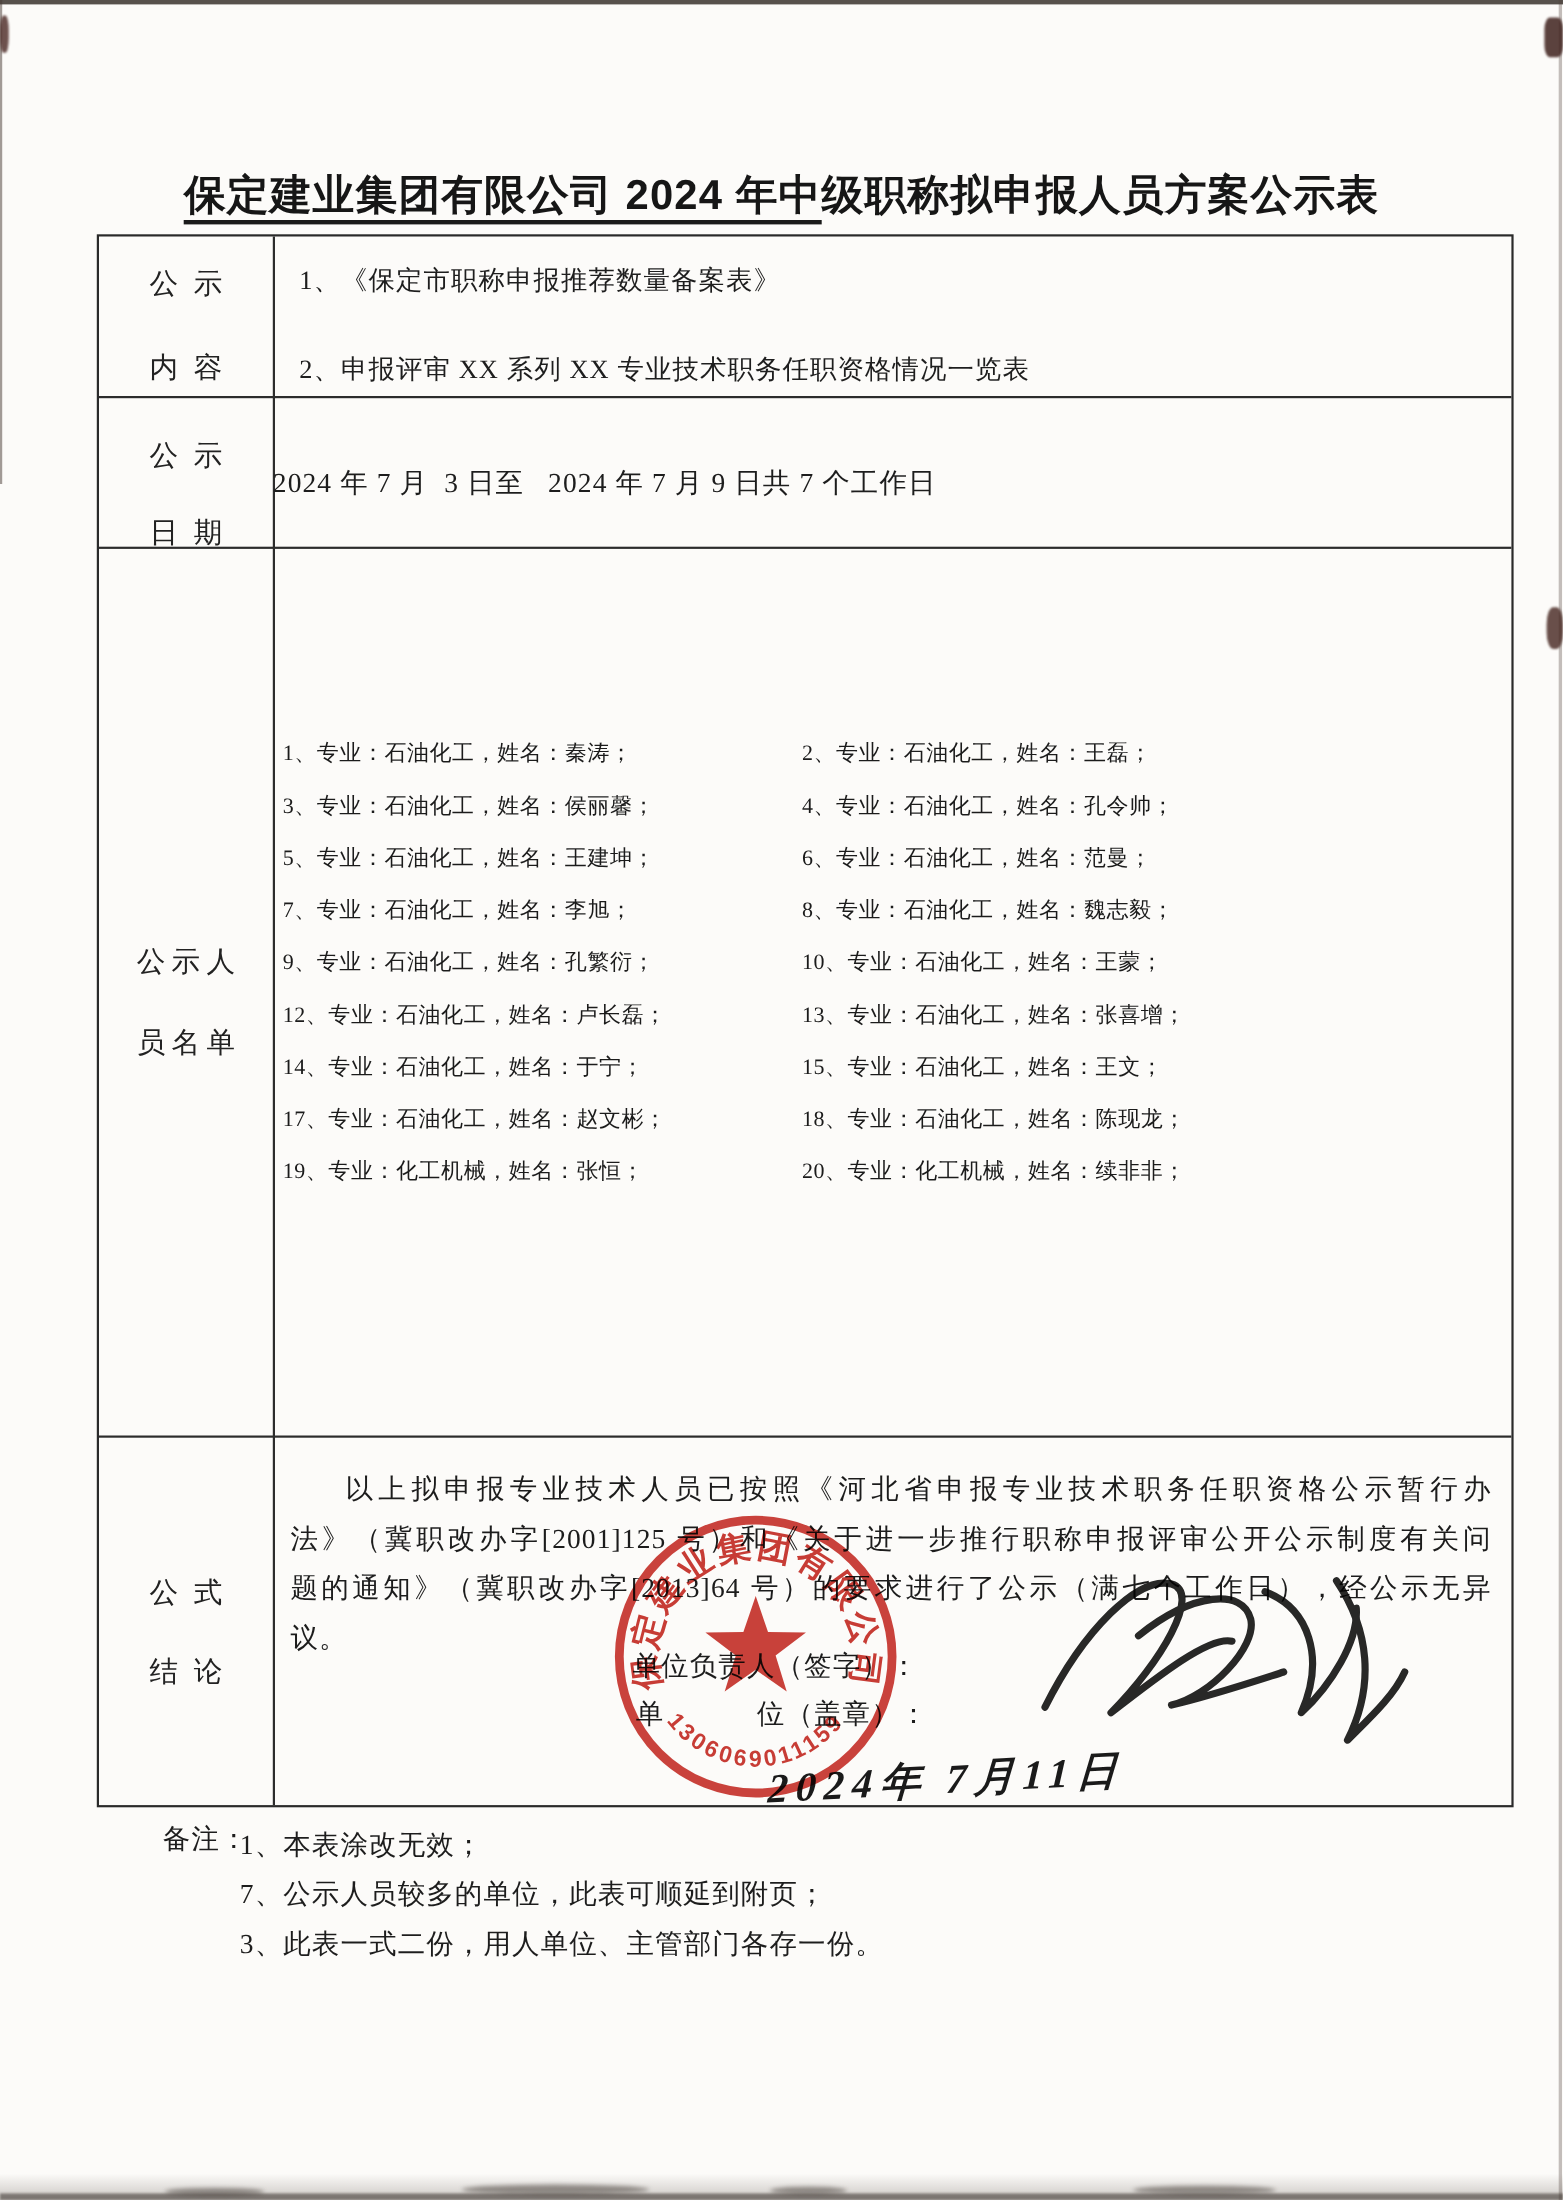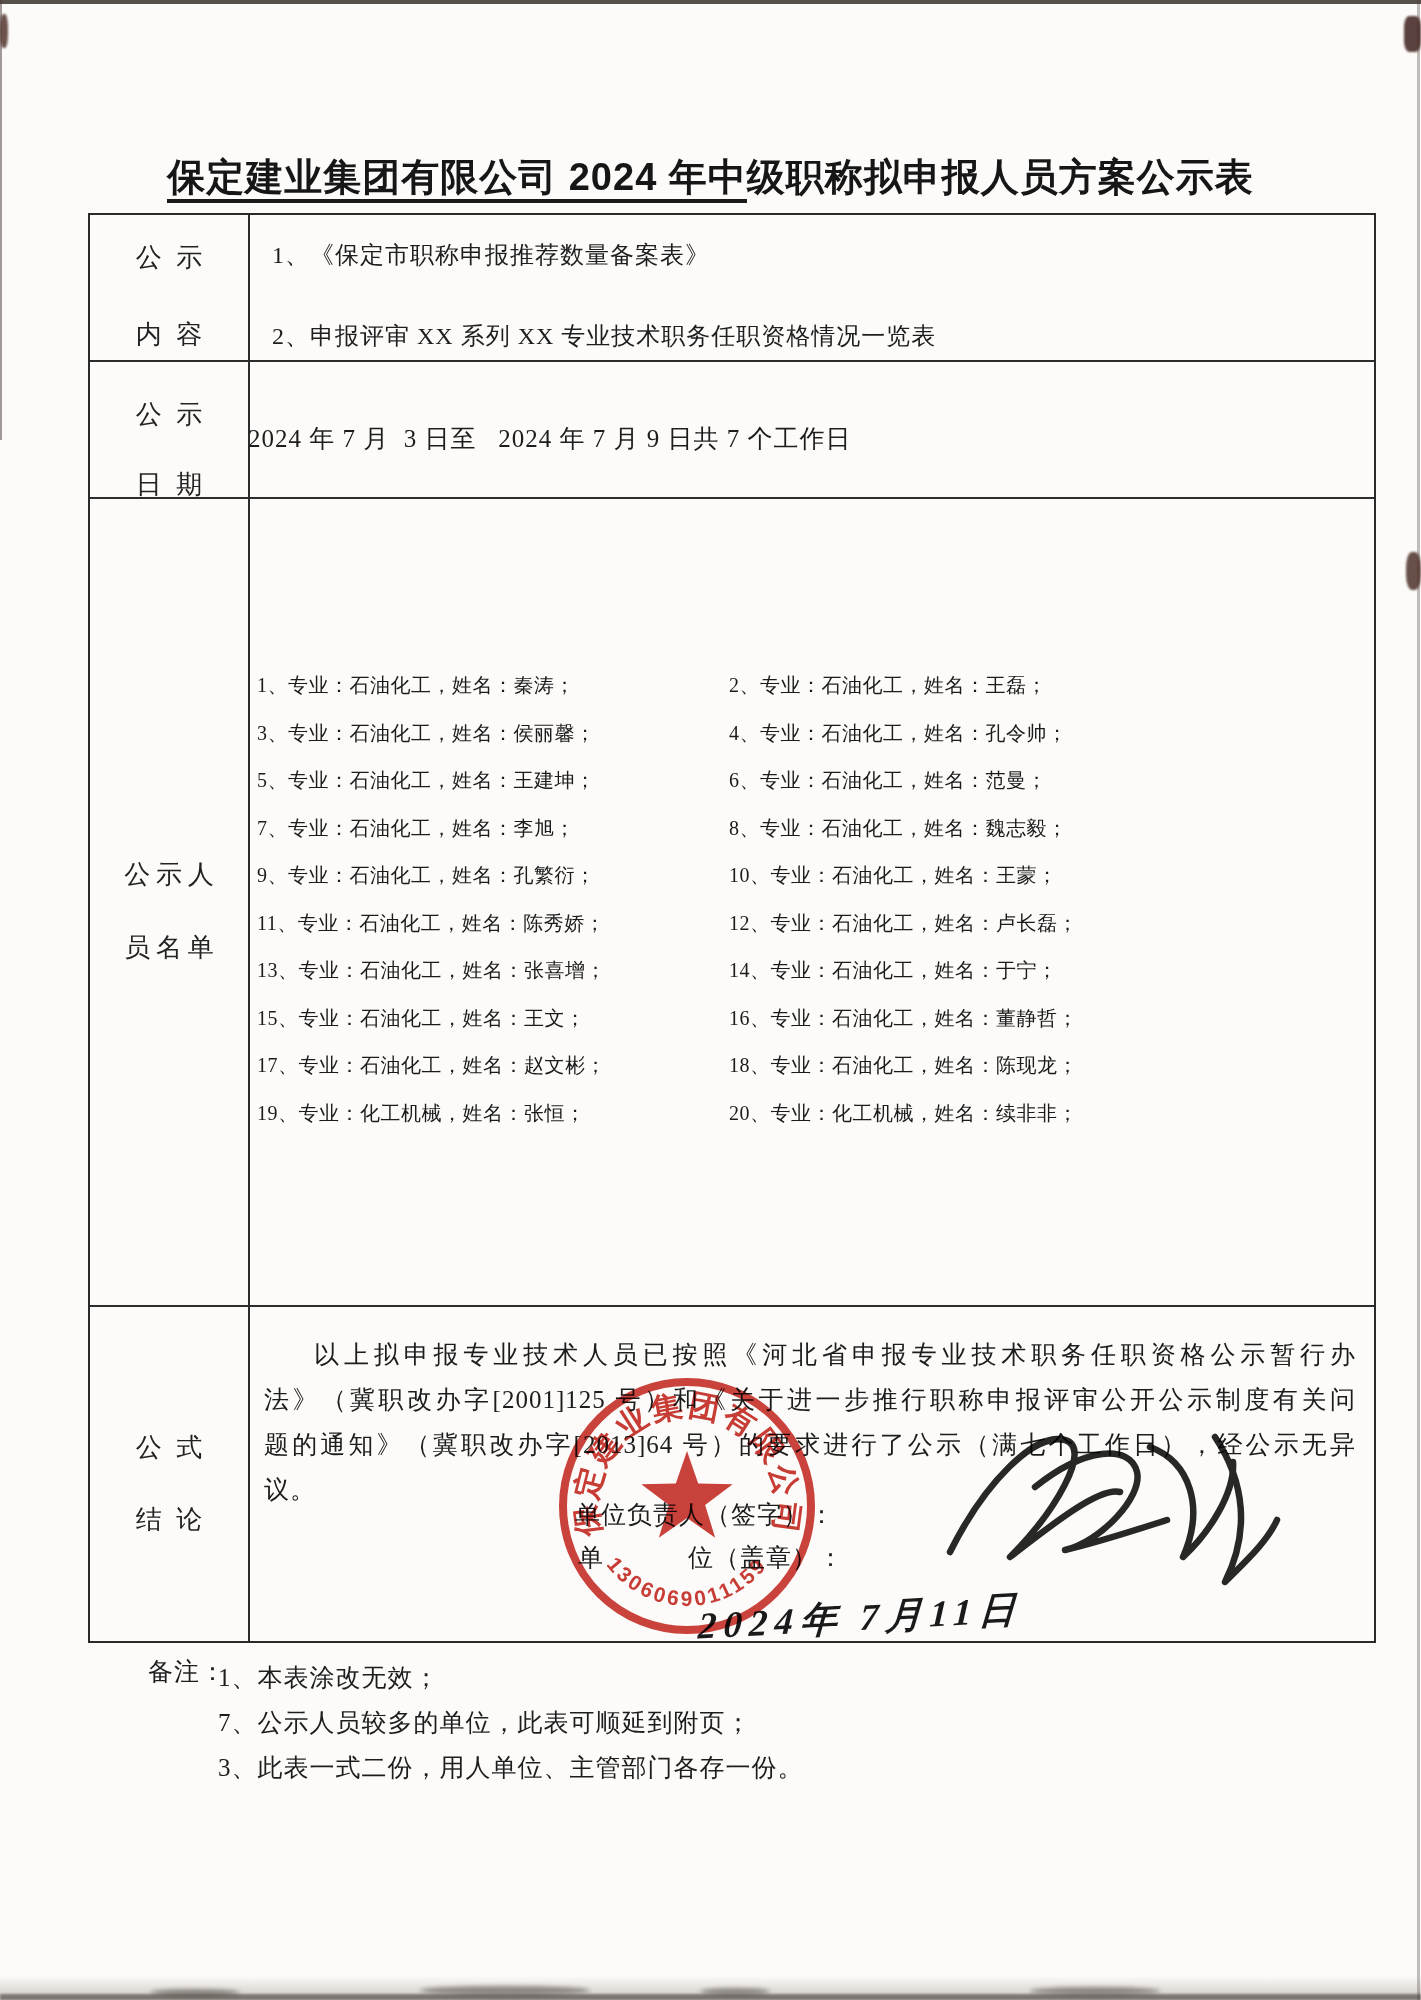--- a/index.html
+++ b/index.html
@@ -99,26 +99,24 @@
         <div>1、专业：石油化工，姓名：秦涛；</div>
         <div>2、专业：石油化工，姓名：王磊；</div>
         <div>3、专业：石油化工，姓名：侯丽馨；</div>
         <div>4、专业：石油化工，姓名：孔令帅；</div>
         <div>5、专业：石油化工，姓名：王建坤；</div>
         <div>6、专业：石油化工，姓名：范曼；</div>
         <div>7、专业：石油化工，姓名：李旭；</div>
         <div>8、专业：石油化工，姓名：魏志毅；</div>
         <div>9、专业：石油化工，姓名：孔繁衍；</div>
         <div>10、专业：石油化工，姓名：王蒙；</div>
-        <div>11、专业：石油化工，姓名：陈秀娇；</div>
         <div>12、专业：石油化工，姓名：卢长磊；</div>
         <div>13、专业：石油化工，姓名：张喜增；</div>
         <div>14、专业：石油化工，姓名：于宁；</div>
         <div>15、专业：石油化工，姓名：王文；</div>
-        <div>16、专业：石油化工，姓名：董静哲；</div>
         <div>17、专业：石油化工，姓名：赵文彬；</div>
         <div>18、专业：石油化工，姓名：陈现龙；</div>
         <div>19、专业：化工机械，姓名：张恒；</div>
         <div>20、专业：化工机械，姓名：续非非；</div>
       </div>
 
     <div class="lbl" style="top:1215px">公式</div>
     <div class="lbl" style="top:1287px">结论</div>
     <div class="concl" id="concl-lines">
         <div class="concl-line first">以上拟申报专业技术人员已按照《河北省申报专业技术职务任职资格公示暂行办</div>

